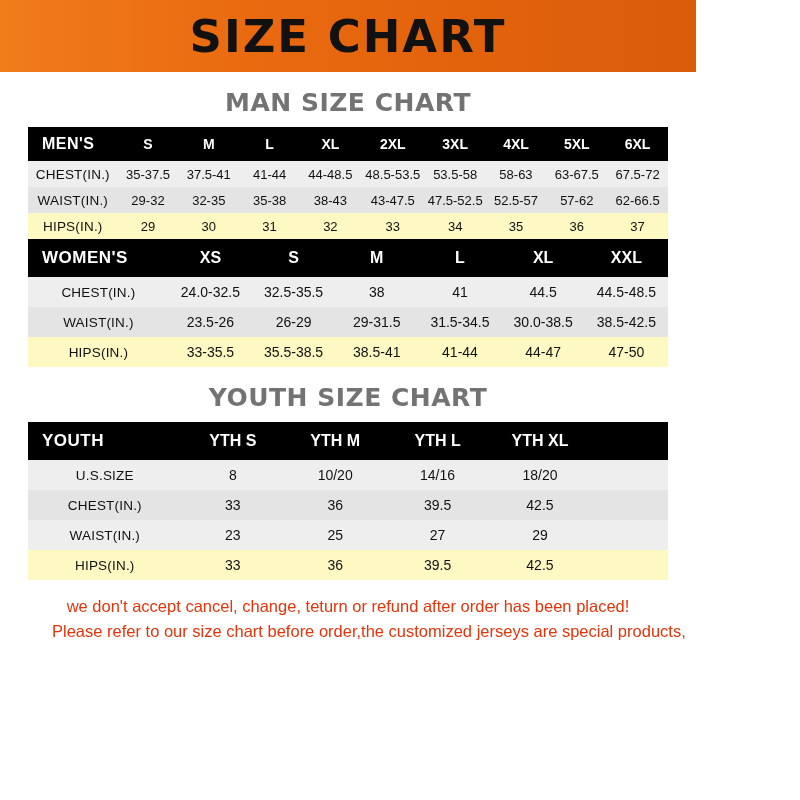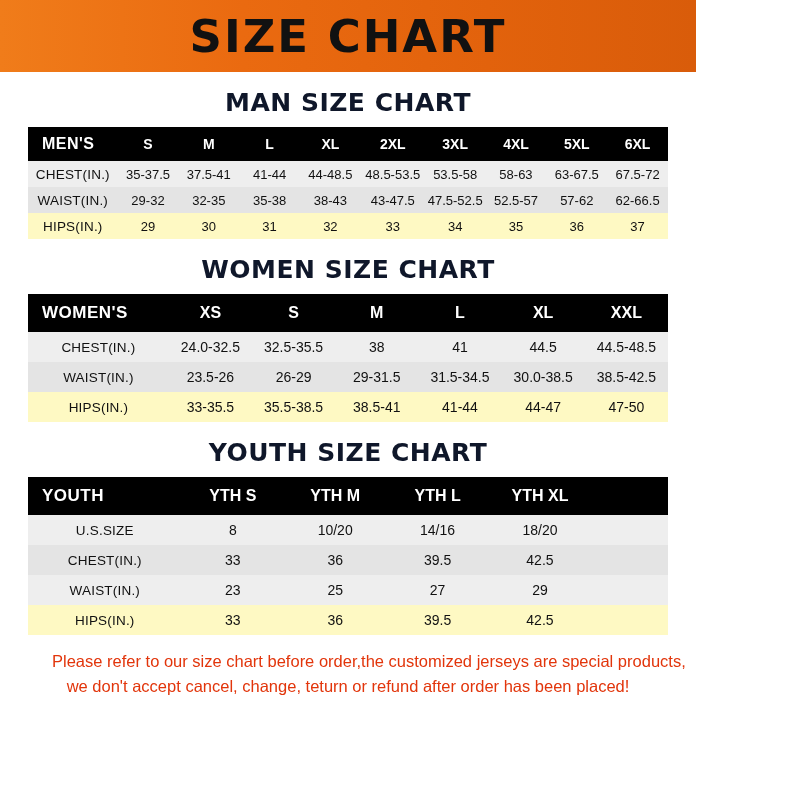--- a/index.html
+++ b/index.html
@@ -42,21 +42,21 @@
   .content {
     padding: 0 28px;
     box-sizing: border-box;
   }
   .section-title {
     text-align: center;
     font-family: "DejaVu Sans", sans-serif;
     font-weight: bold;
     font-size: 25px;
     letter-spacing: 0.5px;
-    color: #0f172a;
+    color: #737373;
     margin: 16px 0 10px 0;
   }
   table.size-table {
     width: 100%;
     border-collapse: collapse;
     table-layout: fixed;
   }
   table.size-table th,
   table.size-table td {
     text-align: center;
@@ -180,21 +180,20 @@
           <td>32</td>
           <td>33</td>
           <td>34</td>
           <td>35</td>
           <td>36</td>
           <td>37</td>
         </tr>
       </tbody>
     </table>
 
-    <div class="section-title">WOMEN SIZE CHART</div>
     <table class="size-table women">
       <colgroup>
         <col style="width:22%">
         <col style="width:13%">
           <col style="width:13%">
           <col style="width:13%">
         <col style="width:13%">
           <col style="width:13%">
           <col style="width:13%">
       </colgroup>
@@ -290,18 +289,18 @@
           <td>33</td>
           <td>36</td>
           <td>39.5</td>
           <td>42.5</td>
           <td></td>
         </tr>
       </tbody>
     </table>
 
     <div class="footer-note">
+      <div>we don't accept cancel, change, teturn or refund after order has been placed!</div>
       <div>Please refer to our size chart before order,the customized jerseys are special products,</div>
-      <div>we don't accept cancel, change, teturn or refund after order has been placed!</div>
     </div>
 
   </div>
 </div>
 
 </body></html>

